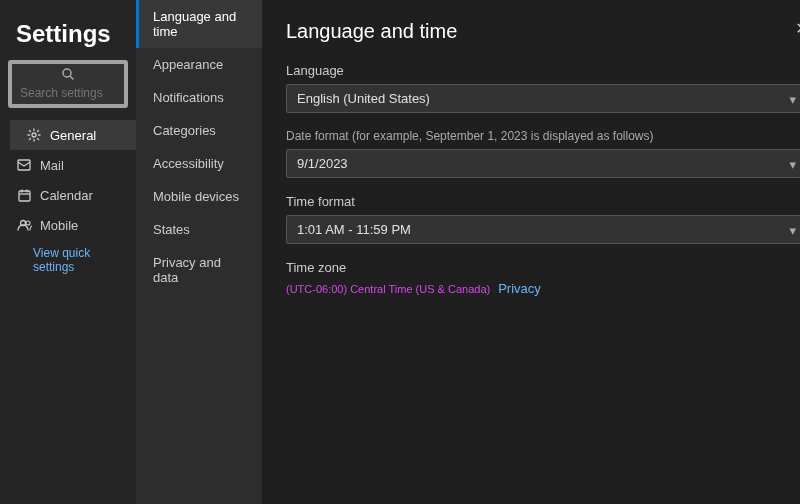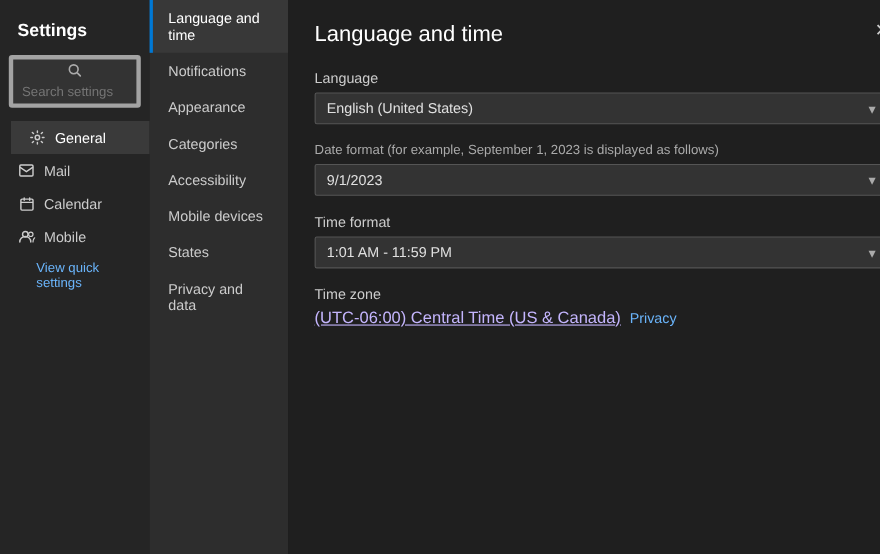--- a/index.html
+++ b/index.html
@@ -20,21 +20,21 @@
 
     
     .sidebar {
       width: 136px;
       background: #252525;
       padding: 12px 0;
       flex-shrink: 0;
     }
 
     .sidebar-title {
-      font-size: 16px;
+      font-size: 24px;
       font-weight: 600;
       color: #ffffff;
       padding: 8px 16px 12px 16px;
     }
 
     .search-box {
       margin: 0 8px 12px 8px;
       display: flex;
       align-items: center;
       background: #333333;
@@ -186,23 +186,22 @@
       color: #aaa;
     }
 
     .time-zone-row {
       display: flex;
       align-items: center;
       gap: 8px;
     }
 
     .time-zone-text {
-      font-size: 15px;
-      color: #c4b5fd;
-      text-decoration: underline;
+      font-size: 11px;
+      color: #d946ef;
     }
 
     .change-link {
       color: #6ab4fa;
       font-size: 13px;
       cursor: pointer;
       text-decoration: none;
     }
   </style>
 </head>
@@ -265,24 +264,24 @@
     </div>
 
     <div class="view-quick">View quick settings</div>
   </div>
 
   <div class="middle-panel">
     <div class="middle-item active">
       <span>Language and time</span>
     </div>
     <div class="middle-item">
+      <span>Appearance</span>
+    </div>
+    <div class="middle-item">
       <span>Notifications</span>
-    </div>
-    <div class="middle-item">
-      <span>Appearance</span>
     </div>
     <div class="middle-item">
       <span>Categories</span>
     </div>
     <div class="middle-item">
       <span>Accessibility</span>
     </div>
     <div class="middle-item">
       <span>Mobile devices</span>
     </div>

